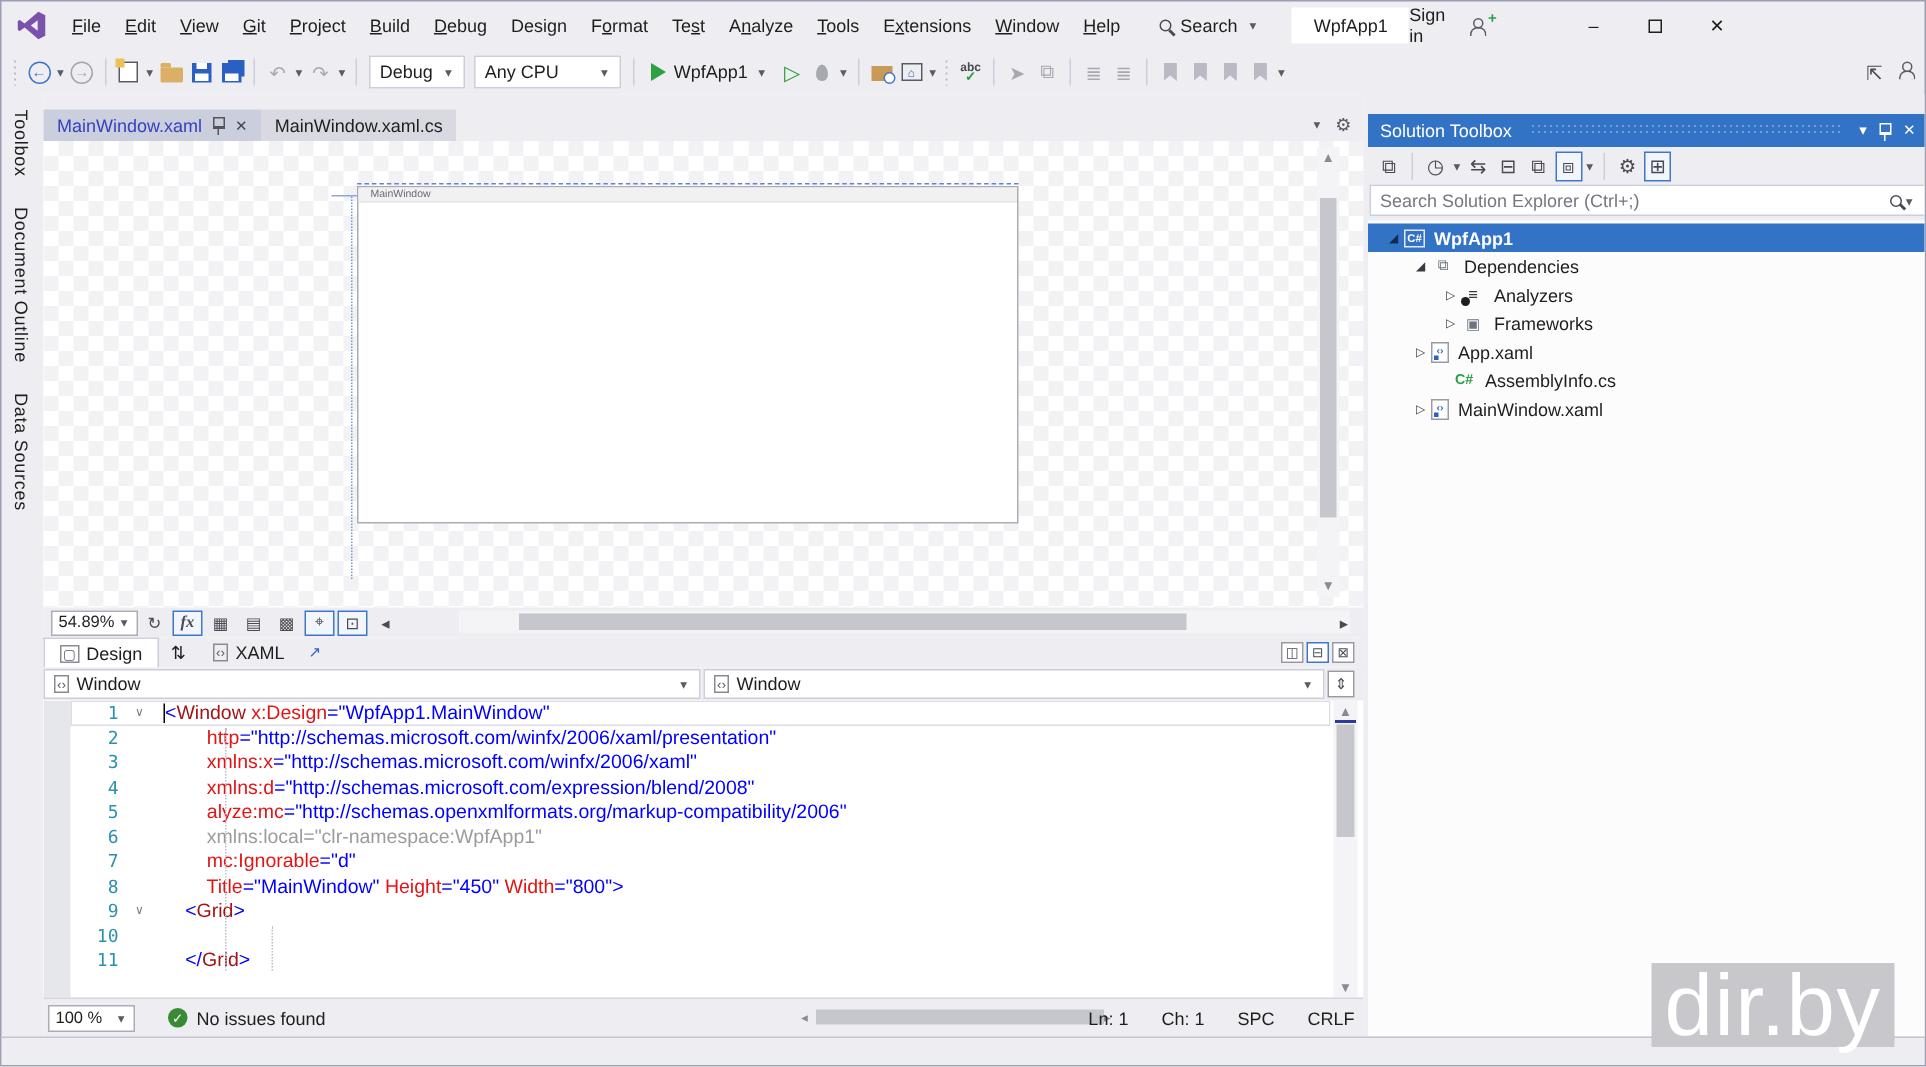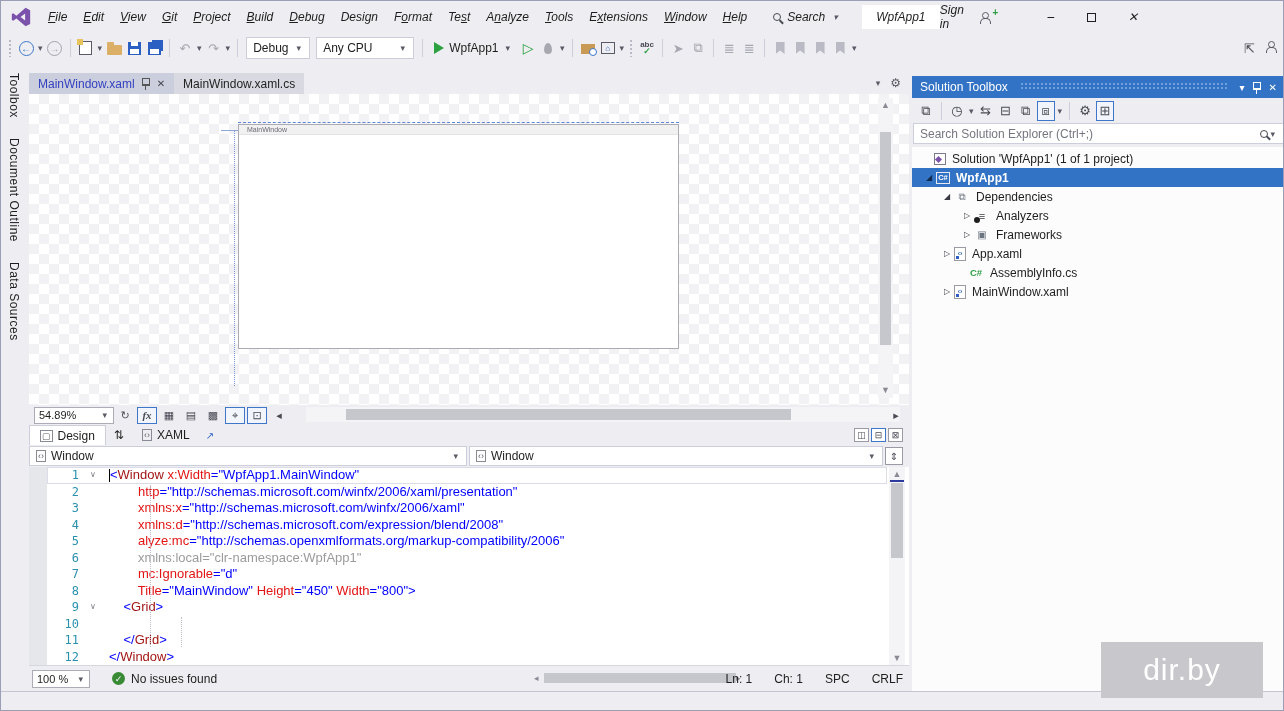--- a/index.html
+++ b/index.html
@@ -1,31 +1,31 @@
 <!DOCTYPE html>
 <html><head>
 <meta charset="utf-8">
 <style>
   html,body{margin:0;padding:0;background:#d8d8de;}
   *{box-sizing:border-box;font-family:"Liberation Sans",sans-serif;}
   .vs{position:relative;width:1284px;height:711px;background:#EEEEF2;border:1px solid #9B9EB5;overflow:hidden;font-size:12px;color:#1E1E1E;}
 
   
-  .titlebar{position:absolute;left:0;top:0;width:1048px;height:32px;display:flex;align-items:center;font-style:italic;}
+  .titlebar{position:absolute;left:0;top:0;width:1048px;height:32px;display:flex;align-items:center;}
   .vs-logo{width:26px;height:26px;margin-left:7px;flex:none;display:flex;align-items:center;justify-content:center;}
   .menubar{display:flex;align-items:center;margin-left:6px;}
   .menu-item{padding:4px 8px;cursor:default;}
   .menu-item u{text-decoration:underline;}
   .tb-search{display:flex;align-items:center;gap:6px;margin-left:18px;color:#1E1E1E;}
   .i-mag{width:8px;height:8px;border:1.5px solid #4A4A55;border-radius:50%;position:relative;display:inline-block;}
   .i-mag::after{content:"";position:absolute;width:5px;height:1.5px;background:#4A4A55;transform:rotate(45deg);bottom:-2px;right:-4px;}
   .caret{color:#5A5A66;font-size:9px;padding:0 2px;}
   .sol-badge{margin-left:22px;background:#fff;min-width:78px;height:24px;display:flex;align-items:center;justify-content:center;padding:0 10px;}
   .titlebar-right{margin-left:auto;display:flex;align-items:center;}
-  .signin{display:flex;align-items:center;gap:6px;margin-right:28px;}
+  .signin{display:flex;align-items:center;gap:6px;margin-right:40px;}
   .i-person{width:12px;height:11px;position:relative;display:inline-block;}
   .i-person::before{content:"";position:absolute;left:3px;top:0;width:5px;height:5px;border:1px solid #5A5A66;border-radius:50%;}
   .i-person::after{content:"";position:absolute;left:1px;top:6px;width:9px;height:5px;border:1px solid #5A5A66;border-bottom:none;border-radius:5px 5px 0 0;}
   .i-plus{color:#2E9E44;font-weight:bold;font-size:10px;position:relative;left:-4px;top:-5px;}
   .winbtn{width:44px;height:30px;display:flex;align-items:center;justify-content:center;color:#1E1E1E;font-size:12px;}
   .i-maxbox{width:9px;height:9px;border:1px solid #1E1E1E;display:inline-block;}
 
   
   .toolbar{position:absolute;left:0;top:32px;width:1284px;height:30px;display:flex;align-items:center;padding-left:4px;}
   .ti{flex:none;display:inline-flex;align-items:center;justify-content:center;width:18px;height:20px;margin:0 1px;font-size:13px;color:#5A5A66;}
@@ -80,21 +80,21 @@
   .preview-window{position:absolute;left:209px;top:30px;width:441px;height:225px;background:#fff;border:1px solid #ABABB3;}
   .preview-titlebar{height:10px;background:#F1F1F2;border-bottom:1px solid #E3E3E6;font-size:7px;color:#6A6A74;padding-left:8px;line-height:10px;}
   .adorner-top{position:absolute;left:209px;top:28px;width:441px;height:0;border-top:1px dashed #5B87D6;}
   .adorner-vline{position:absolute;left:205px;top:37px;height:255px;width:0;border-left:1px dotted #7596D8;}
   .adorner-hline{position:absolute;left:192px;top:36px;width:17px;height:0;border-top:1px solid #8FA8D8;}
   .vscroll{position:absolute;right:16px;top:4px;width:15px;height:300px;background:#F4F4F6;}
   .vscroll .arr{position:absolute;left:0;width:15px;height:15px;color:#8A8A94;font-size:9px;text-align:center;line-height:15px;}
   .vscroll .thumb{position:absolute;left:2px;width:11px;background:#C6C7CD;}
 
   .designer-bar{position:absolute;left:0;top:342px;width:880px;height:20px;background:#EEEEF2;display:flex;align-items:center;padding-left:5px;}
-  .zoom-combo{width:80px;height:17px;background:#fff;border:1px solid #ACACB8;display:flex;align-items:center;padding:0 4px;font-size:11px;}
+  .zoom-combo{width:58px;height:17px;background:#fff;border:1px solid #ACACB8;display:flex;align-items:center;padding:0 4px;font-size:11px;}
   .zoom-combo .lbl{flex:1;}
   .dbtn{width:20px;height:17px;display:inline-flex;align-items:center;justify-content:center;color:#4A4A55;font-size:11px;margin:0 1px;}
   .dbtn.boxed{border:1px solid #3E76C9;background:#F2F6FC;}
   .fx{font-style:italic;font-family:"Liberation Serif",serif;font-weight:bold;}
   .d-hscroll{position:absolute;left:277px;top:2px;width:594px;height:15px;background:#F4F4F6;}
   .d-hscroll .thumb{position:absolute;left:40px;top:2px;width:445px;height:11px;background:#C6C7CD;}
 
   .split-bar{position:absolute;left:0;top:362px;width:880px;height:20px;background:#EEEEF2;display:flex;align-items:center;}
   .view-tab{height:20px;display:flex;align-items:center;gap:5px;padding:0 10px;}
   .view-tab.active{background:#fff;border:1px solid #CCCEDB;border-bottom:none;}
@@ -165,21 +165,21 @@
   .tico-csproj{width:14px;height:12px;border:1px solid #E8E8F0;color:#fff;font-weight:bold;font-size:7.5px;}
   .tico-cs{color:#2E9E44;font-weight:bold;font-size:9.5px;}
   .tico-xaml{width:12px;height:14px;border:1px solid #9A9AA5;background:#fff;color:#3B6DBF;font-size:7px;font-weight:bold;}
   .tico-xaml::after{content:"";position:absolute;left:1px;bottom:1px;width:3px;height:3px;background:#2B5FC2;}
   .tico-analyzers{color:#3A3A42;font-size:11px;}
   .tico-analyzers::after{content:"";position:absolute;left:0;bottom:0;width:6px;height:6px;border-radius:50%;background:#1E1E1E;}
   .tree-label{white-space:nowrap;}
   .tree-row.bold .tree-label{font-weight:bold;}
 
   
-  .watermark{position:absolute;left:1100px;top:641px;width:162px;height:56px;background:#C8C8CC;color:#fff;display:flex;align-items:center;justify-content:center;font-size:30px;letter-spacing:1px;z-index:50;}
+  .watermark{position:absolute;left:1100px;top:641px;width:162px;height:56px;background:#C8C8CC;color:#fff;display:flex;align-items:center;justify-content:center;font-size:58px;letter-spacing:1px;z-index:50;}
 
   
   .output-bar{position:absolute;left:0;top:690px;width:1284px;height:21px;background:#EEEEF2;border-top:1px solid #C3C5D0;}
   .output-head{position:absolute;left:55px;top:19px;width:850px;height:16px;display:flex;gap:8px;padding:0 6px;text-decoration:underline;}
   .output-head .tex{flex:1;height:7px;background-image:radial-gradient(circle,#C4C6D2 1px,transparent 1px);background-size:4px 4px;background-position:0 3px;}
   .output-head .hic{color:#4A4A55;font-size:10px;}
 </style>
 </head>
 <body>
 
@@ -400,21 +400,21 @@
         </div>
         <div class="grip">⇕</div>
       </div>
 
     <div class="code-area">
       <div class="indicator-margin"></div>
       <div class="code-rows" id="codeRows">
           <div class="code-row current">
             <span class="ln">1</span>
             <span class="fold">∨</span>
-            <span class="txt"><span class="code-caret"></span><span class="tk-delim">&lt;</span><span class="tk-elem">Window</span><span class="tk-pl"> </span><span class="tk-attr">x:Width</span><span class="tk-op">=</span><span class="tk-val">"WpfApp1.MainWindow"</span></span>
+            <span class="txt"><span class="code-caret"></span><span class="tk-delim">&lt;</span><span class="tk-elem">Window</span><span class="tk-pl"> </span><span class="tk-attr">x:Design</span><span class="tk-op">=</span><span class="tk-val">"WpfApp1.MainWindow"</span></span>
           </div>
           <div class="code-row">
             <span class="ln">2</span>
             <span class="fold"></span>
             <span class="txt"><span class="tk-pl">        </span><span class="tk-attr">http</span><span class="tk-op">=</span><span class="tk-val">"http://schemas.microsoft.com/winfx/2006/xaml/presentation"</span></span>
           </div>
           <div class="code-row">
             <span class="ln">3</span>
             <span class="fold"></span>
             <span class="txt"><span class="tk-pl">        </span><span class="tk-attr">xmlns:x</span><span class="tk-op">=</span><span class="tk-val">"http://schemas.microsoft.com/winfx/2006/xaml"</span></span>
@@ -451,25 +451,20 @@
           </div>
           <div class="code-row">
             <span class="ln">10</span>
             <span class="fold"></span>
             <span class="txt"></span>
           </div>
           <div class="code-row">
             <span class="ln">11</span>
             <span class="fold"></span>
             <span class="txt"><span class="tk-pl">    </span><span class="tk-delim">&lt;/</span><span class="tk-elem">Grid</span><span class="tk-delim">&gt;</span></span>
-          </div>
-          <div class="code-row">
-            <span class="ln">12</span>
-            <span class="fold"></span>
-            <span class="txt"><span class="tk-delim">&lt;/</span><span class="tk-elem">Window</span><span class="tk-delim">&gt;</span></span>
           </div>
         </div>
       <div class="guide" style="left:121px;top:18px;height:162px"></div>
       <div class="guide" style="left:152px;top:150px;height:30px"></div>
     </div>
     <div class="code-vscroll">
       <span class="arr" style="top:0">▲</span>
       <span class="marker"></span>
       <span class="thumb"></span>
       <span class="arr" style="bottom:0">▼</span>
@@ -521,25 +516,20 @@
       <span class="tsep"></span>
       <span class="ti">⚙</span>
       <span class="ti boxed-ic">⊞</span>
     </div>
     <div class="se-search">
       <span class="ph">Search Solution Explorer (Ctrl+;)</span>
       <span class="i-mag"></span>
       <span class="caret">▾</span>
     </div>
     <div class="se-tree" id="seTree">
-        <div class="tree-row" style="padding-left: 8px;">
-          <span class="exp"></span>
-          <span class="tico tico-sln"></span>
-          <span class="tree-label">Solution 'WpfApp1' (1 of 1 project)</span>
-        </div>
         <div class="tree-row selected bold" style="padding-left: 10px;">
           <span class="exp">◢</span>
           <span class="tico tico-csproj">C#</span>
           <span class="tree-label">WpfApp1</span>
         </div>
         <div class="tree-row" style="padding-left: 28px;">
           <span class="exp">◢</span>
           <span class="tico tico-dep">⧉</span>
           <span class="tree-label">Dependencies</span>
         </div>

